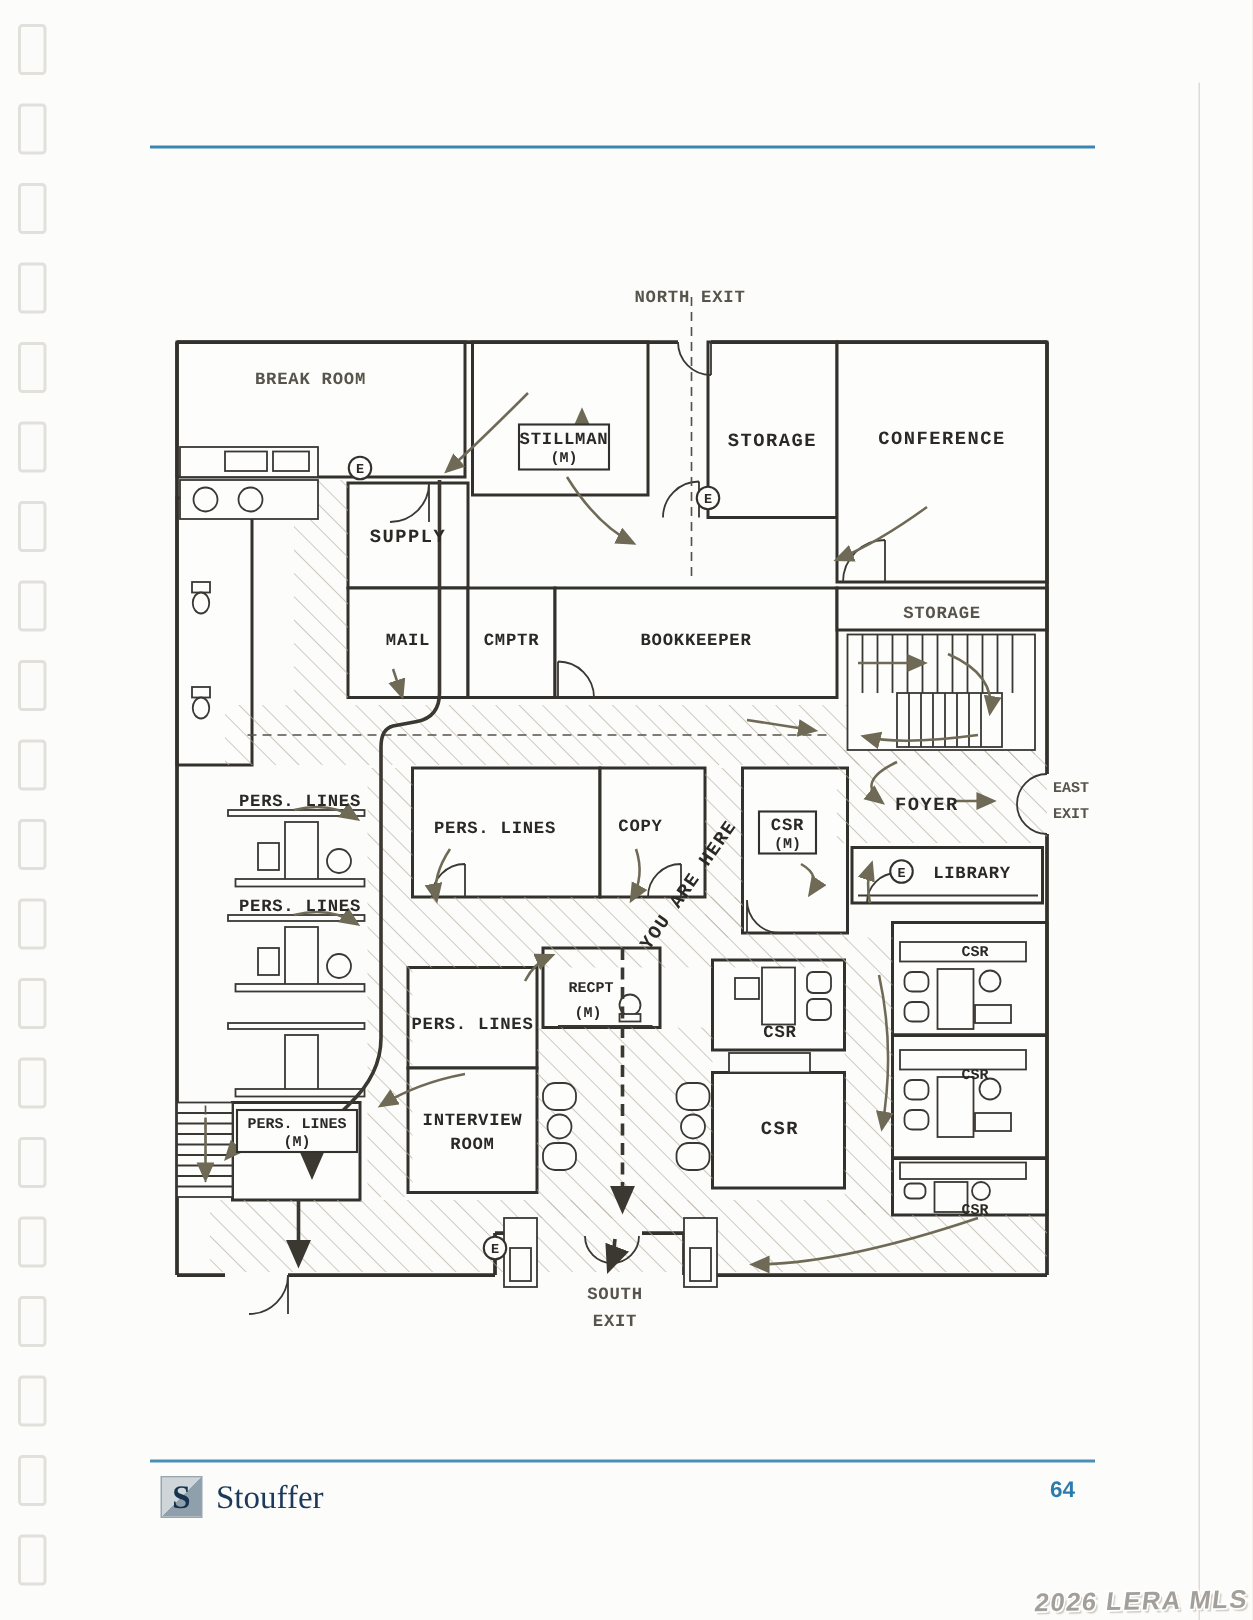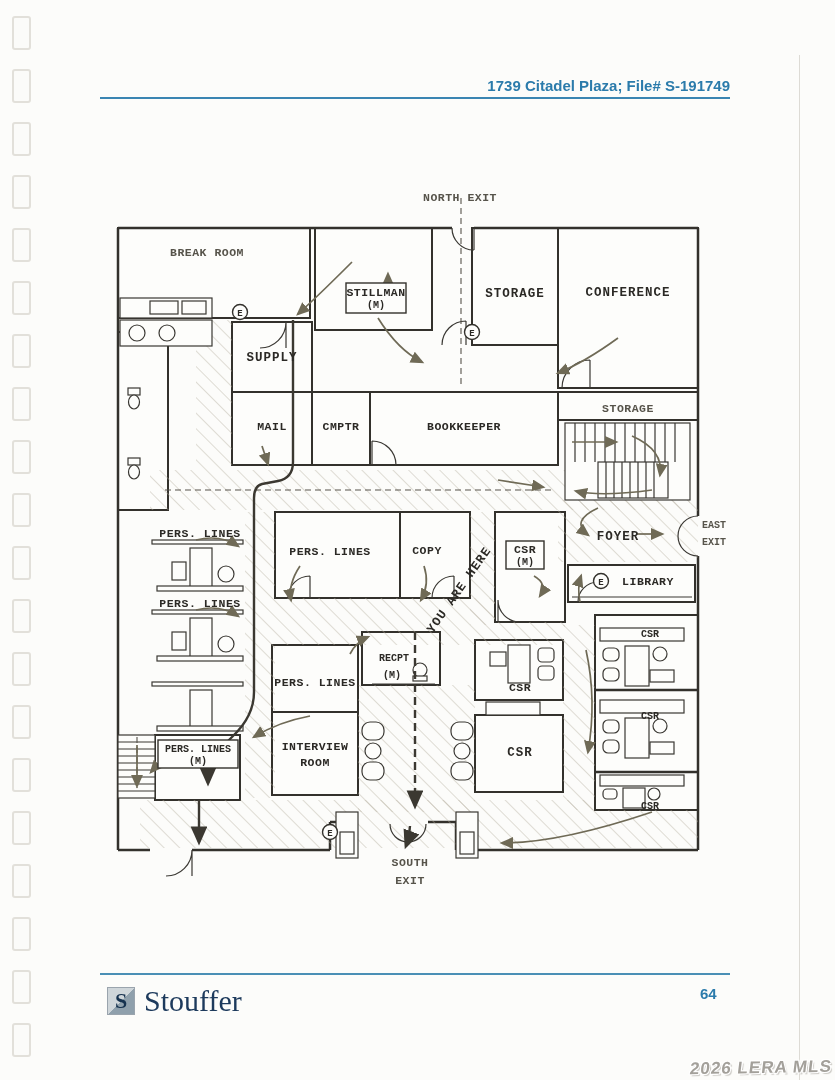--- a/index.html
+++ b/index.html
@@ -13,21 +13,21 @@
   .header-title{position:absolute;top:77px;left:0;width:730px;text-align:right;
         font-size:15px;font-weight:bold;color:#2b7bab;}
   .header-rule{position:absolute;top:97px;left:100px;width:630px;height:2px;background:#3a85b2;}
   
   .footer-rule{position:absolute;top:973px;left:100px;width:630px;height:2px;background:#4a8fb5;}
   .brand{position:absolute;top:984px;left:107px;display:flex;align-items:center;gap:9px;}
   .brand-logo{width:26px;height:26px;position:relative;border:1px solid #9aa4ad;
         background:linear-gradient(135deg,#cfd6da 0 50%,#8fa0ac 50% 100%);
         display:flex;align-items:center;justify-content:center;
         font-family:"Liberation Serif",serif;font-weight:bold;font-size:22px;color:#16324f;}
-  .brand-text{font-family:"Liberation Serif",serif;font-size:30px;color:#1d3a5c;}
+  .brand-text{font-family:"Liberation Serif",serif;font-size:22px;color:#1d3a5c;}
   .page-num{position:absolute;top:985px;left:700px;font-size:15px;font-weight:bold;color:#2b7bab;}
   
   .watermark{position:absolute;right:3px;bottom:2px;font-size:17px;font-weight:bold;
         letter-spacing:1px;color:#a3a09a;transform:skewX(-8deg) rotate(-1deg);
         text-shadow:-1px -1px 0 #fff,1px -1px 0 #fff,-1px 1px 0 #fff,1px 1px 0 #fff,2px 2px 1px #c9c7c2;}
   
   svg text{font-family:"Liberation Mono",monospace;font-weight:bold;fill:#2b2925;}
   .room{fill:#fdfdfb;stroke:#33312c;stroke-width:2;}
   .wall{stroke:#33312c;stroke-width:2.5;fill:none;}
   .thin{stroke:#3a3833;stroke-width:1.2;fill:none;}
@@ -65,21 +65,20 @@
       <div class="hole" style="top: 705px;"></div>
       <div class="hole" style="top: 758px;"></div>
       <div class="hole" style="top: 811px;"></div>
       <div class="hole" style="top: 864px;"></div>
       <div class="hole" style="top: 917px;"></div>
       <div class="hole" style="top: 970px;"></div>
       <div class="hole" style="top: 1023px;"></div>
     </div>
   <div class="edge-line"></div>
 
-  <div class="header-title">1739 Citadel Plaza; File# S-191749</div>
   <div class="header-rule"></div>
 
   <svg width="835" height="1080" viewBox="0 0 835 1080" style="position:absolute;left:0;top:0">
     <defs>
       <pattern id="hh" patternUnits="userSpaceOnUse" width="11" height="11" patternTransform="rotate(-45)">
         <line x1="0" y1="0" x2="0" y2="11" stroke="#b6afa0" stroke-width="1"></line>
       </pattern>
       <marker id="ar" markerWidth="9" markerHeight="8" refX="6.5" refY="3.5" orient="auto">
         <path d="M0,0 L8,3.5 L0,7 z" fill="#6f6a56"></path>
       </marker>

